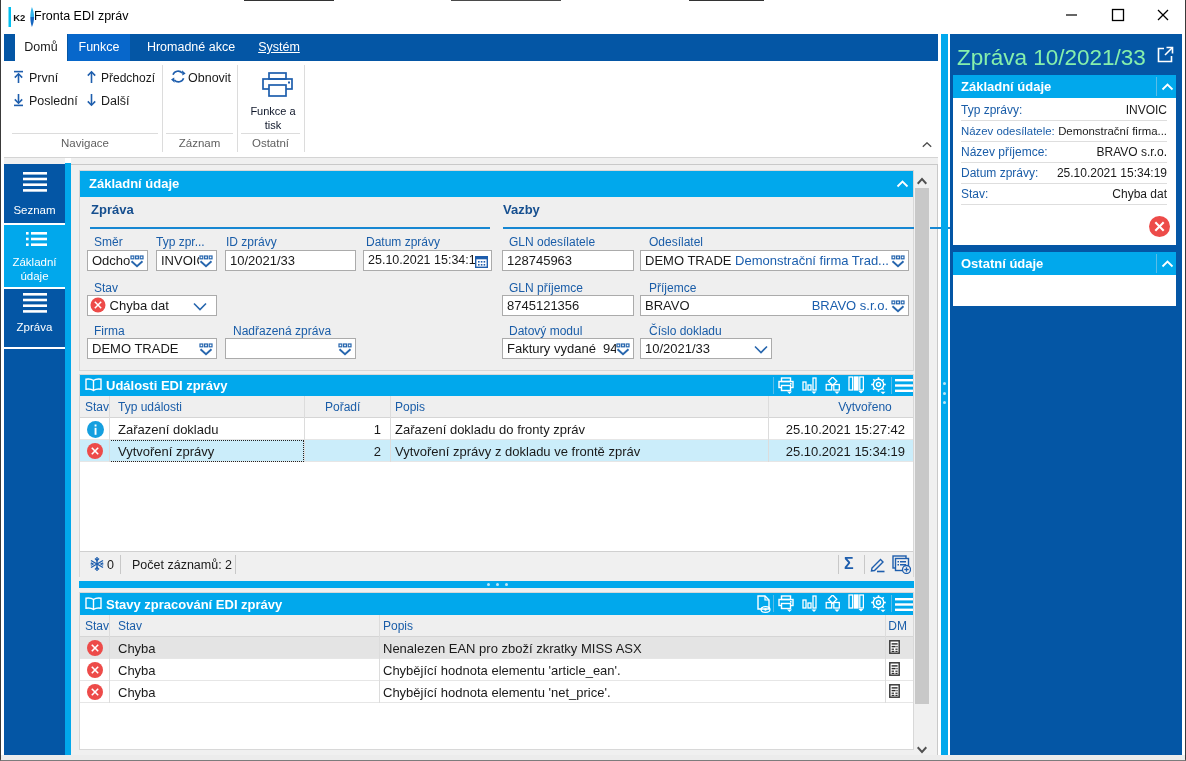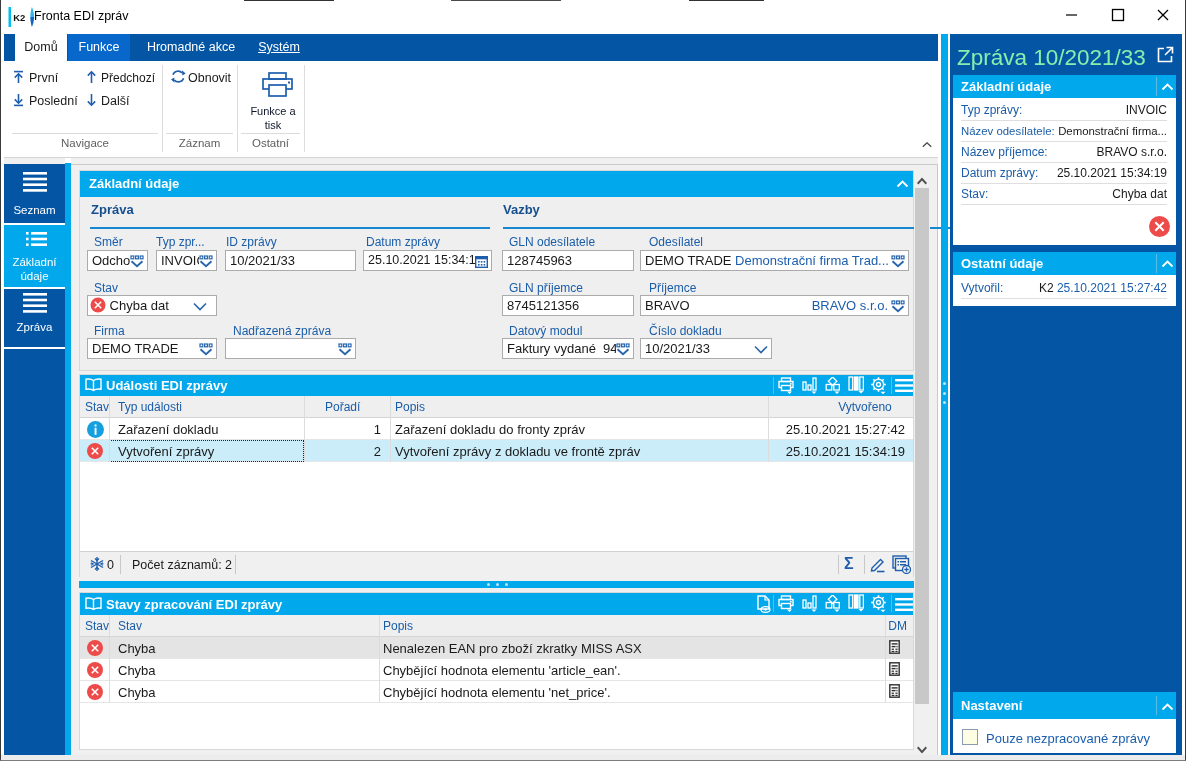--- a/index.html
+++ b/index.html
@@ -552,29 +552,15 @@
       </svg>
   </div>
 
   <div class="card" style="top:218px;height:54px">
     <div class="chead">Ostatní údaje
       <div class="abs" style="left:203px;top:2px;width:1px;height:19px;background:#5BBDE8"></div>
       <svg class="abs" style="left:208px;top:8px" width="13" height="8" viewBox="0 0 13 8">
           <polyline points="1.5,6.5 6.5,1.5 11.5,6.5" fill="none" stroke="#fff" stroke-width="1.8"></polyline>
         </svg>
     </div>
-    <div class="crow" style="top:26px">
-        <span class="l">Vytvořil:</span>
-        <span class="v">K2 <span style="color:#1B5EAD">25.10.2021 15:27:42</span></span>
-      </div>
-  </div>
-
-  <div class="card" style="top:658px;height:61px">
-    <div class="chead" style="height:27px;line-height:27px">Nastavení
-      <div class="abs" style="left:203px;top:4px;width:1px;height:19px;background:#5BBDE8"></div>
-      <svg class="abs" style="left:208px;top:11px" width="13" height="8" viewBox="0 0 13 8">
-          <polyline points="1.5,6.5 6.5,1.5 11.5,6.5" fill="none" stroke="#fff" stroke-width="1.8"></polyline>
-        </svg>
-    </div>
-    <div class="abs" style="left:9px;top:37px;width:16px;height:16px;background:#FDFDE3;border:1px solid #8A9BB0"></div>
-    <div class="abs" style="left:33px;top:39px;font-size:13px;color:#1B5EAD;white-space:nowrap">Pouze nezpracované zprávy</div>
-  </div>
+  </div>
+
 </div>
 
 </body></html>

